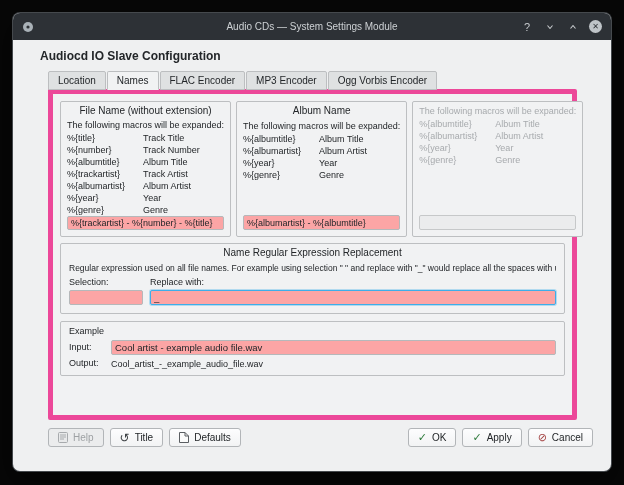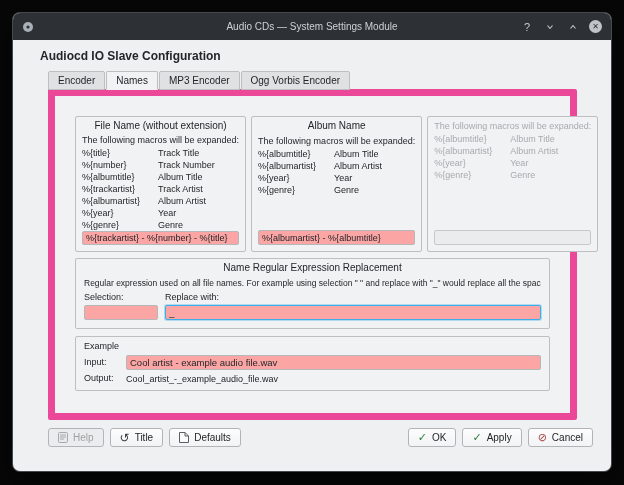--- a/index.html
+++ b/index.html
@@ -41,22 +41,22 @@
   .tabs { display:flex; margin-left:35px; margin-bottom:-1px; position:relative; z-index:2; }
   .tab {
     font-size:10px; line-height:11px; color:#232629;
     padding:3px 9px; background:#dfe1e2;
     border:1px solid #bcbec0; border-radius:2px 2px 0 0; margin-right:1px;
   }
   .tab.active { background:#f1f2f3; border-bottom:1px solid #f1f2f3; }
   
   .tab-frame {
     margin:0 34px 0 35px; height:331px; flex:none;
-    background:#f1f2f3; border:7px solid #ec4899; border-radius:0 2px 2px 2px;
-    padding:20px; display:flex; flex-direction:column;
+    background:#f1f2f3; border:5px solid #ec4899; border-radius:0 2px 2px 2px;
+    padding:7px; display:flex; flex-direction:column;
   }
   .top-groups { display:flex; gap:5px; }
   .groupbox {
     border:1px solid #bdbfc1; border-radius:2px; background:#f1f2f3;
     padding:3px 6px 6px; display:flex; flex-direction:column;
   }
   .top-groups .groupbox { flex:1; height:136px; }
   .gb-title { text-align:center; font-size:10px; line-height:12px; color:#232629; margin-bottom:3px; white-space:nowrap; overflow:hidden; }
   .gb-title .cb-wrap { display:inline-flex; align-items:center; gap:4px; }
   .checkbox { width:10px; height:10px; border:1px solid #8f9295; border-radius:2px; background:#fcfcfc; display:inline-block; flex:none; }
@@ -135,22 +135,23 @@
       </span>
       <span class="tb-close">✕</span>
     </span>
   </div>
 
   <div class="content">
 
     <div class="page-title">Audiocd IO Slave Configuration</div>
 
     <div class="tabs">
-      <span class="tab">Encoder</span>
+      <span class="tab">Location</span>
       <span class="tab active">Names</span>
+      <span class="tab">FLAC Encoder</span>
       <span class="tab">MP3 Encoder</span>
       <span class="tab">Ogg Vorbis Encoder</span>
     </div>
 
     <div class="tab-frame">
 
       <div class="top-groups">
 
         <div class="groupbox">
           <div class="gb-title">File Name (without extension)</div>

